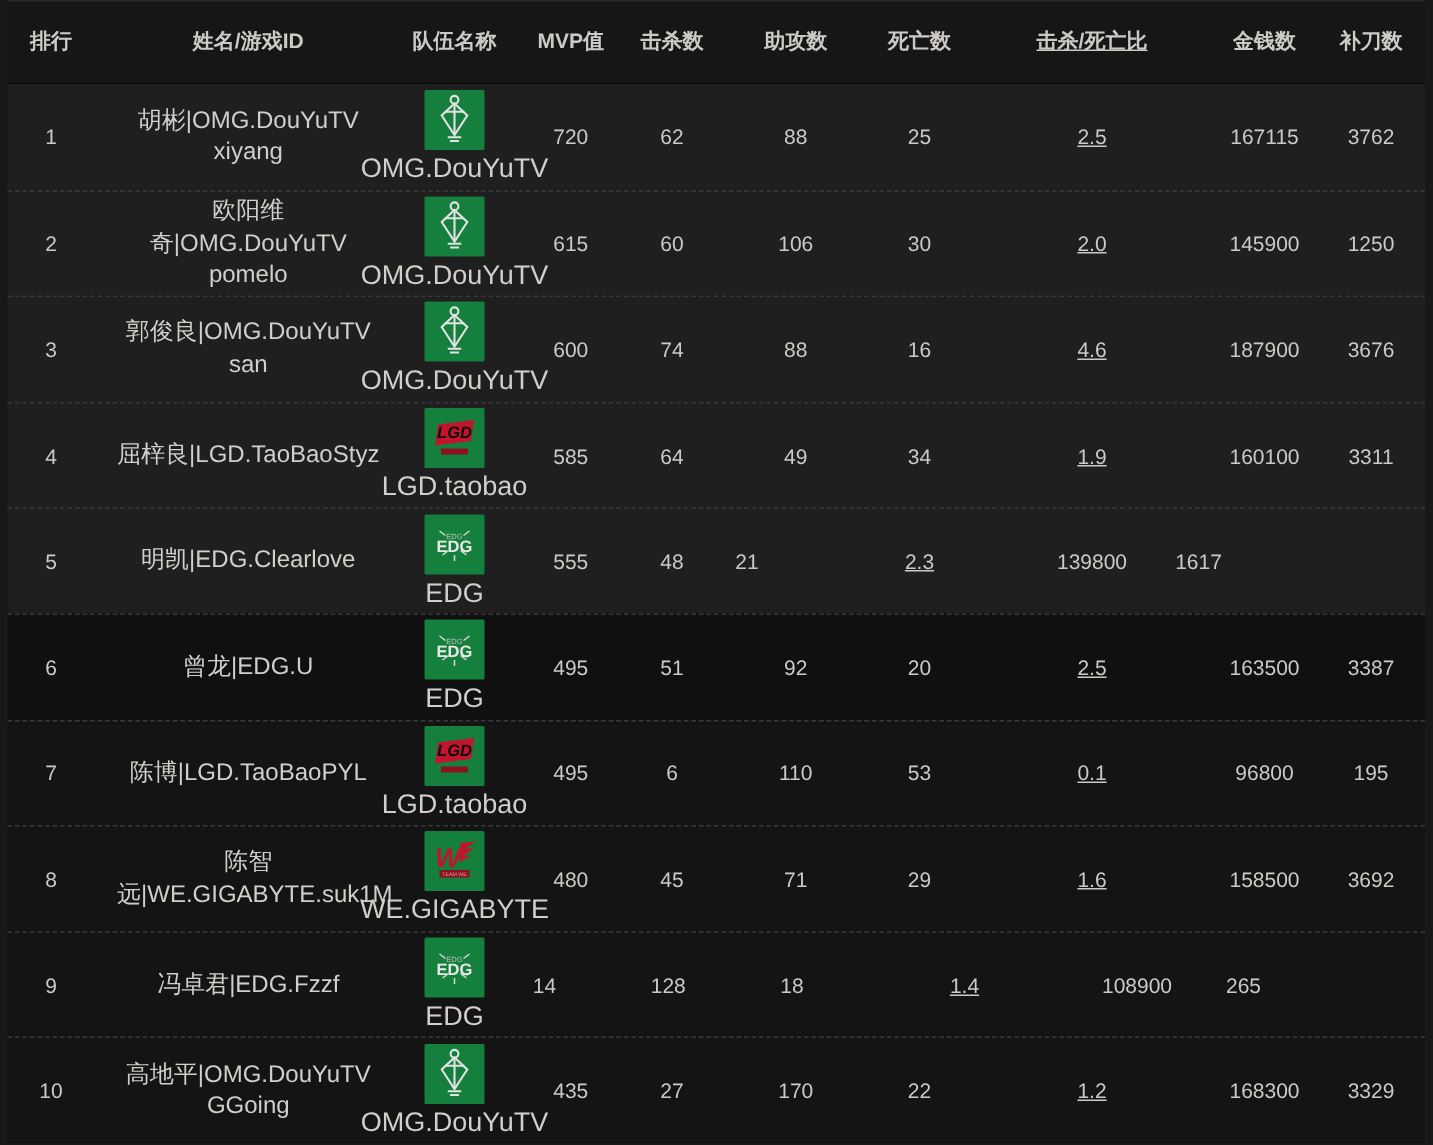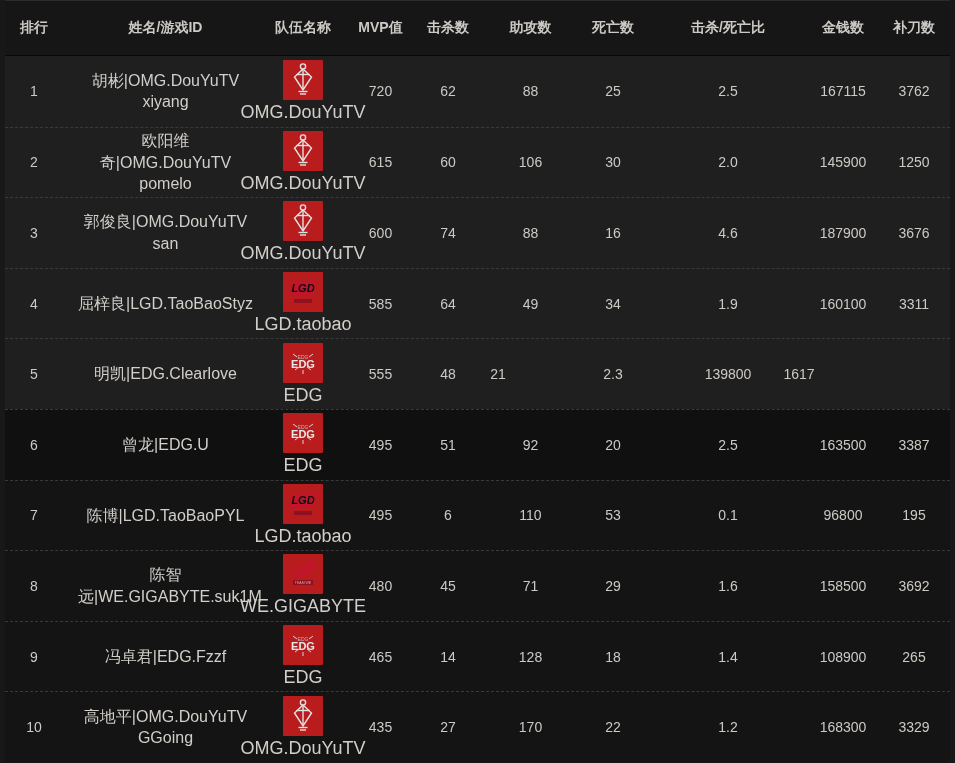--- a/index.html
+++ b/index.html
@@ -44,33 +44,33 @@
     flex:0 0 auto;box-sizing:border-box;
   }
   
   .col-rank   {width:58px;}
   .col-name   {width:205px;}
   .col-team   {width:70px;}
   .col-mvp    {width:85px;}
   .col-kills  {width:50px;}
   .col-assists{width:115px;}
   .col-deaths {width:50px;}
-  .col-kd     {width:180px;}
+  .col-kd     {width:180px;text-decoration:underline;}
   .col-gold   {width:50px;}
   .col-cs     {width:92px;}
 
   .name-text{
     display:inline-block;max-width:175px;
     font-size:16px;line-height:1.35;color:#d2cfca;
   }
 
   .col-team{flex-direction:column;justify-content:center;}
   .team-logo{
     width:40px;height:40px;flex:0 0 40px;
-    background:#b91c1c;border-radius:1px;
+    background:#15803d;border-radius:1px;
     display:flex;align-items:center;justify-content:flex-end;
   }
   .team-logo svg{display:block;}
   .team-name{
     margin-top:2px;white-space:nowrap;
     font-size:18px;color:#d2cfca;
   }
 </style>
 </head>
 <body>
@@ -450,23 +450,20 @@
                 <line x1="12" y1="27" x2="16" y2="24"></line>
                 <line x1="28" y1="27" x2="24" y2="24"></line>
                 <line x1="20" y1="27" x2="20" y2="31"></line>
               </g>
               <text x="20" y="16" font-size="5" fill="#bdbdbd" text-anchor="middle" font-family="Liberation Sans,sans-serif">EDG</text>
               <text x="20" y="25" font-size="11" font-weight="bold" fill="#e8e8e8" text-anchor="middle" font-family="Liberation Sans,sans-serif">EDG</text>
             </svg>
           </span>
       <span class="team-name">EDG</span>
     </div>
-    <div class="cell col-mvp">
-          <span>465</span>
-        </div>
     <div class="cell col-kills">
           <span>14</span>
         </div>
     <div class="cell col-assists">
           <span>128</span>
         </div>
     <div class="cell col-deaths">
           <span>18</span>
         </div>
     <div class="cell col-kd">

